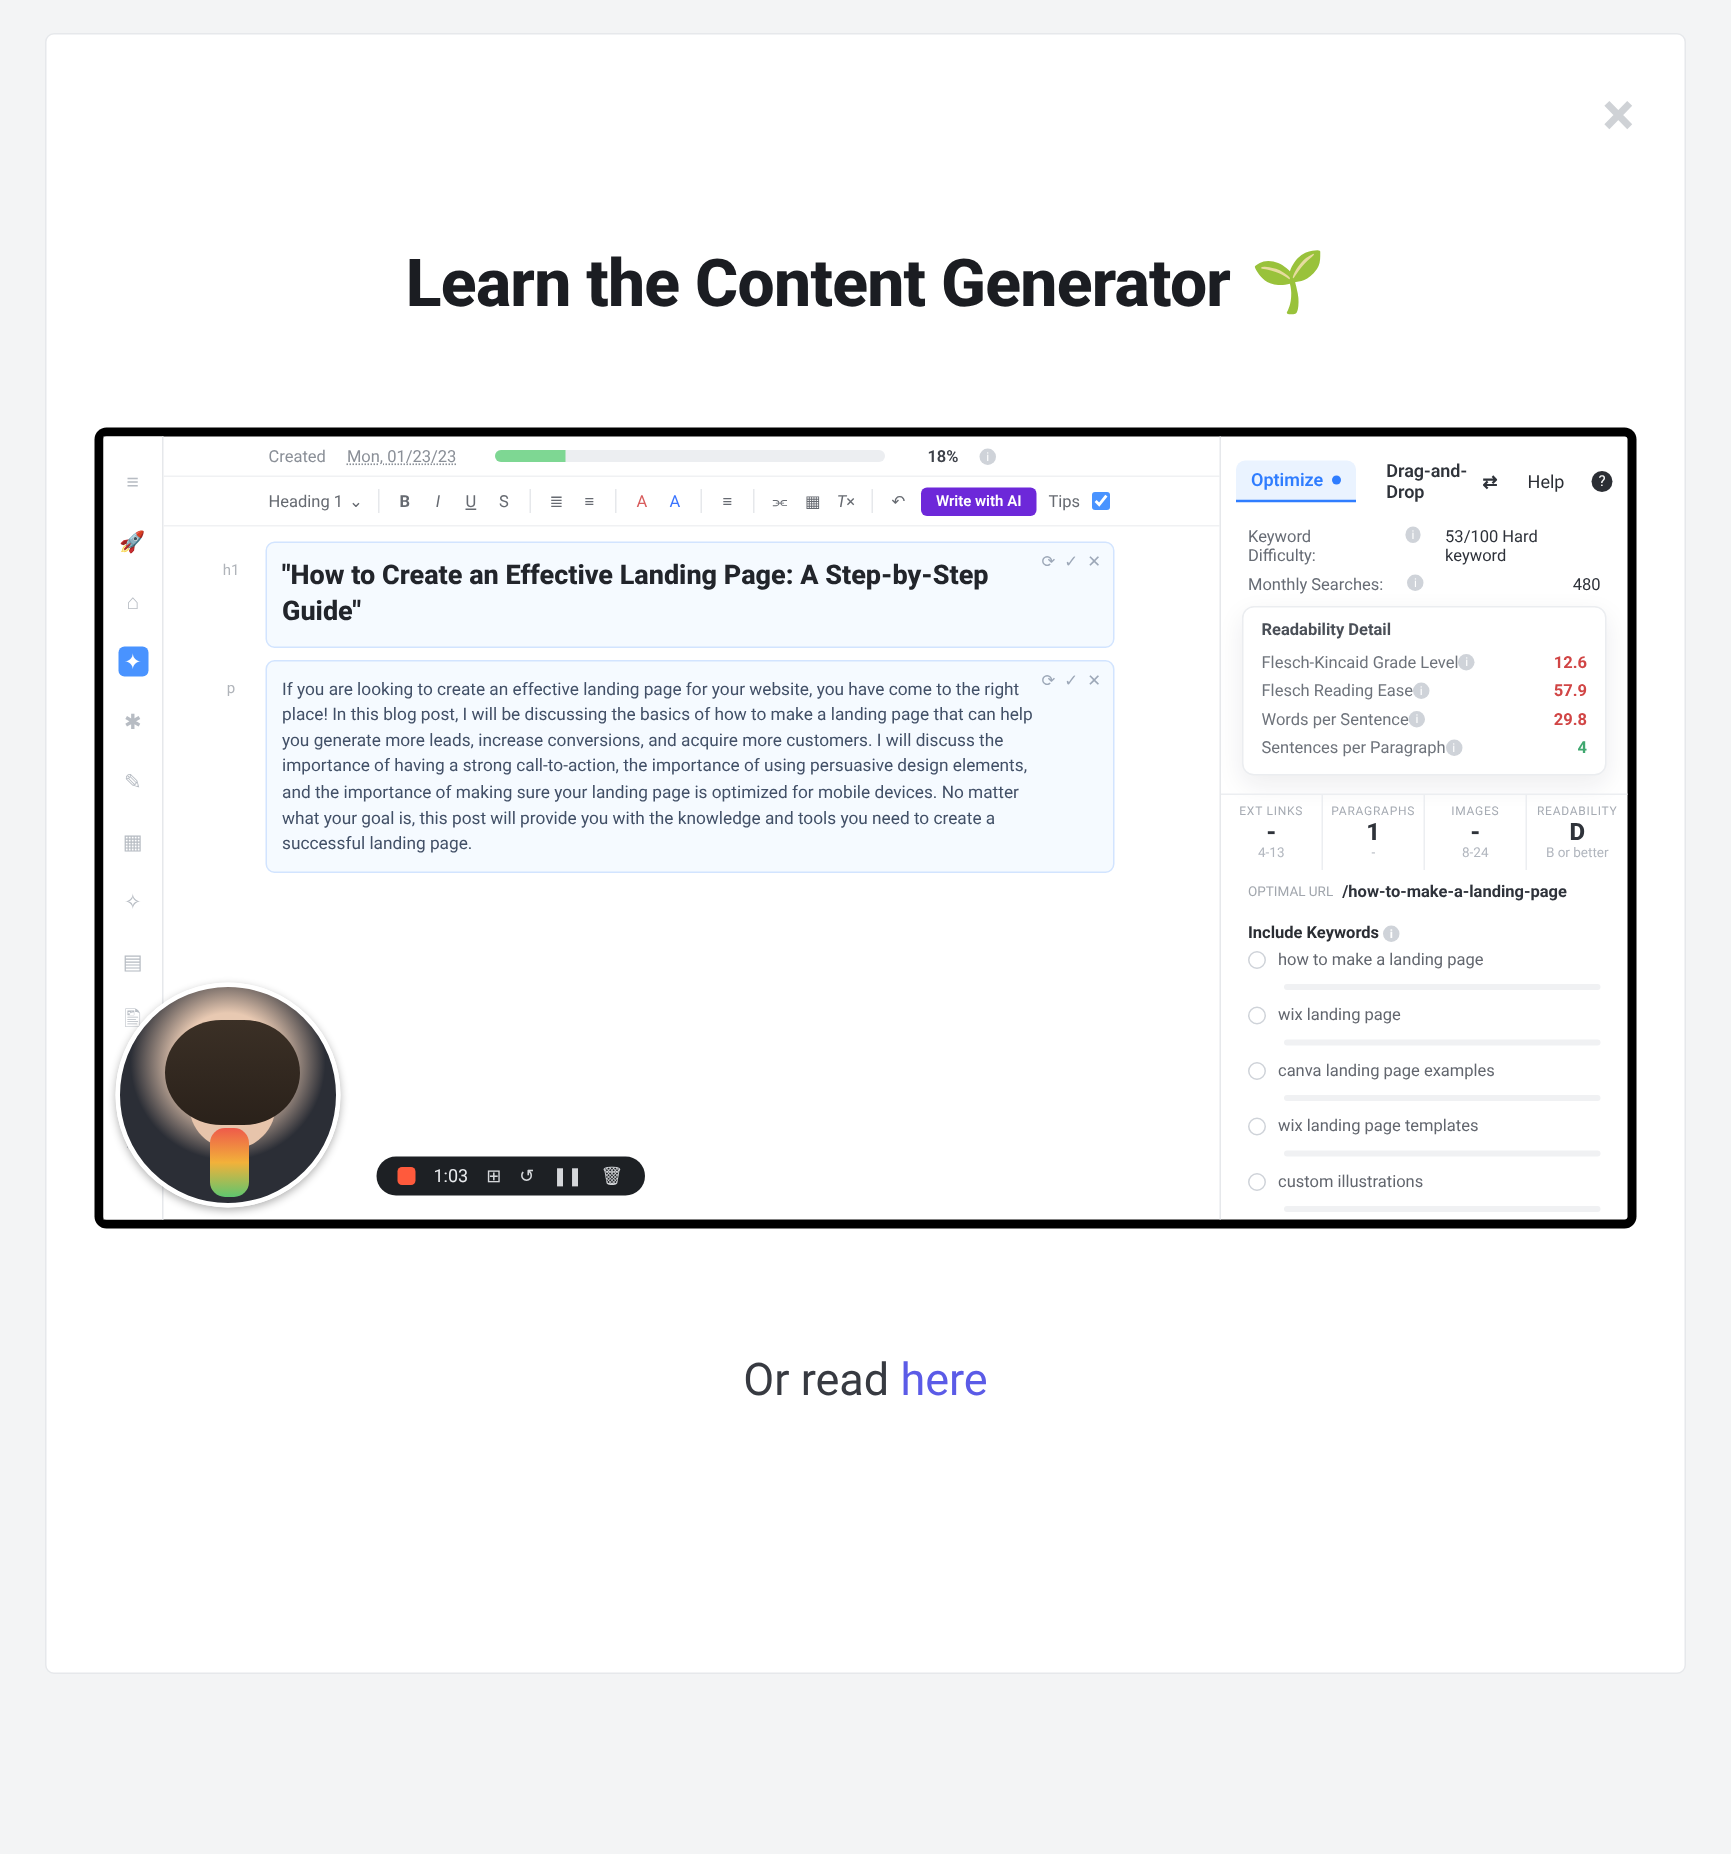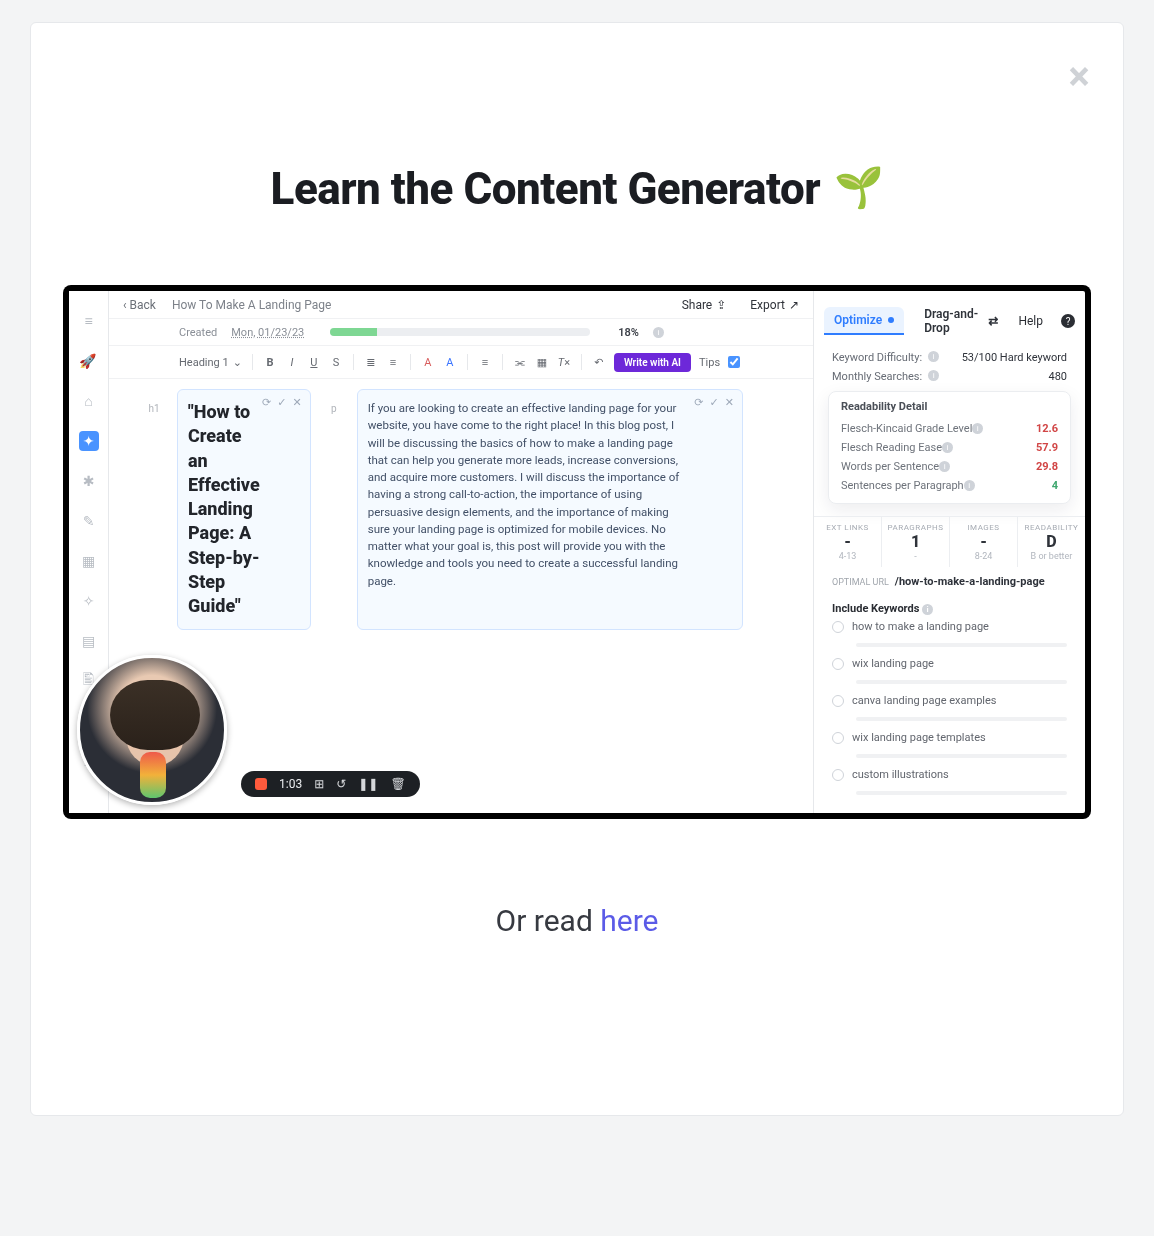--- a/index.html
+++ b/index.html
@@ -54,37 +54,37 @@
   .prog{width:260px;height:8px;background:#eceef1;border-radius:6px;margin-left:12px;overflow:hidden}
   .prog .bar{height:100%;width:18%;background:var(--pill-green)}
   .pct{margin-left:14px;color:#3d4149;font-weight:600}
   .toolbar{height:30px;border-top:1px solid #f0f1f3;border-bottom:1px solid #f0f1f3;display:flex;align-items:center;gap:8px;padding:16px 70px;font-size:11px;color:#666a71}
   .toolbar .sel{display:flex;align-items:center;gap:4px}
   .toolbar .div{width:1px;height:16px;background:#e6e8eb;margin:0 2px}
   .toolbar .ti{width:14px;text-align:center;cursor:pointer}
   .write-ai{margin-left:auto;background:#6d28d9;color:#fff;border-radius:4px;padding:4px 10px;font-size:10px;font-weight:600;cursor:pointer}
   .tips{display:flex;align-items:center;gap:4px}
   .tips input{accent-color:var(--active-tab);width:12px;height:12px}
-  .doc{padding:10px 70px 0 30px;display:flex;flex-direction:row;gap:8px}
+  .doc{padding:10px 70px 0 30px;display:flex;flex-direction:column;gap:8px}
   .row{display:flex;gap:8px}
   .tag{width:30px;text-align:center;font-size:10px;color:#b0b4ba;padding-top:14px}
   .card{flex:1;border:1px solid #d2e4ff;background:#f5faff;border-radius:6px;padding:10px 50px 10px 10px;position:relative}
   .card .icons{position:absolute;right:8px;top:6px;color:#9da8b8;font-size:11px;display:flex;gap:6px}
   .h1text{font-weight:800;font-size:18px;color:#22252b;line-height:1.35}
   .ptext{font-size:11.5px;color:#425067;line-height:1.5}
   
   .panel{width:272px;border-left:1px solid var(--border);display:flex;flex-direction:column;font-size:11px;position:relative}
   .tabs{display:flex;padding:10px 10px 0 10px;gap:10px;align-items:center}
   .tab{padding:6px 10px;border-radius:6px;color:#2f333a;font-size:12px;font-weight:600;display:flex;align-items:center;gap:6px;cursor:pointer}
   .tab.active{background:#eaf3ff;color:#2f7dff;border-bottom:2px solid #2f7dff;border-radius:6px 6px 0 0}
   .tab .dot{width:6px;height:6px;border-radius:50%;background:#2f7dff;display:inline-block}
   .help{margin-left:auto;display:flex;align-items:center;gap:18px;color:#2b2e34;font-size:12px}
   .help .q{width:14px;height:14px;border-radius:50%;background:#2b2e34;color:#fff;font-size:10px;display:flex;align-items:center;justify-content:center}
   .kvs{padding:10px 18px 0 18px;display:flex;flex-direction:column;gap:6px;color:#676c75}
-  .kv{display:flex;gap:6px}
+  .kv{display:flex;gap:16px}
   .kv .v{margin-left:auto;color:#2e323a}
   .info-i{width:11px;height:11px;border-radius:50%;background:#cfd3d9;color:#fff;font-size:8px;display:inline-flex;align-items:center;justify-content:center}
   .pop{margin:8px 14px;background:#fff;border:1px solid #ebedf0;border-radius:8px;box-shadow:0 6px 18px rgba(20,30,50,.08);padding:8px 12px}
   .pop .hd{font-size:11px;color:#4a4f57;font-weight:700;margin-bottom:6px}
   .pkv{display:flex;align-items:center;font-size:11px;color:#6e737b;padding:3px 0}
   .pkv .pv{margin-left:auto;font-weight:700}
   .pv.red{color:var(--red)}
   .pv.green{color:var(--green)}
   .stats{display:flex;border-top:1px solid #eceef1;margin-top:4px}
   .stat{flex:1;text-align:center;padding:6px 0;border-right:1px solid #eceef1}
@@ -97,21 +97,21 @@
   .ik{padding:6px 18px 0 18px}
   .ik .hd{color:#2a2d33;font-weight:700}
   .ik .item{display:flex;align-items:center;gap:8px;color:#62666e;padding:5px 0}
   .ik .item .c{width:12px;height:12px;border:1.5px solid #cfd3d9;border-radius:50%}
   .ik .item .line{flex:1;height:4px;background:#f0f1f3;border-radius:4px;margin-left:4px}
   
   .presenter{position:absolute;left:8px;bottom:8px;width:150px;height:150px;border-radius:50%;background:radial-gradient(circle at 50% 35%,#e8c9b2 0 28%,#2b2e36 55% 100%);border:3px solid #fff;box-shadow:0 2px 6px rgba(0,0,0,.3)}
   .presenter::after{content:"";position:absolute;left:30px;top:22px;width:90px;height:70px;border-radius:50%/60%;background:linear-gradient(#3b3026,#2a211a)}
   .presenter .face{position:absolute;left:46px;top:48px;width:58px;height:60px;border-radius:50%;background:#e7c4ab}
   .presenter .mic{position:absolute;left:60px;bottom:4px;width:26px;height:46px;border-radius:10px;background:linear-gradient(#ee5a4a,#f2b13a,#5fc66e)}
-  .rec{position:absolute;left:172px;bottom:16px;background:#1d2024;border-radius:20px;display:flex;align-items:center;gap:12px;padding:6px 14px;color:#e9ebee;font-size:12px}
+  .rec{position:absolute;left:182px;bottom:16px;background:#1d2024;border-radius:20px;display:flex;align-items:center;gap:12px;padding:6px 14px;color:#e9ebee;font-size:12px}
   .rec .dot{width:12px;height:12px;border-radius:3px;background:#ff5a3c}
   .rec .ic{opacity:.9;cursor:pointer}
   
   .orread{margin-top:84px;text-align:center;font-size:30px;color:#373a41}
   .orread a{color:var(--link);text-decoration:none}
   .footer{margin-top:auto;height:118px;border-top:1px solid var(--border);display:flex;align-items:center;justify-content:center;position:relative}
   .pager{font-size:30px;color:#86898f}
   .okay{position:absolute;right:30px;top:28px;width:222px;height:64px;border-radius:8px;background:var(--okay);color:#fff;font-size:26px;font-weight:700;border:none;cursor:pointer}
 </style>
 </head>
@@ -137,34 +137,20 @@
         <div class="mi">✎</div>
         <div class="mi">▦</div>
         <div class="mi">✧</div>
         <div class="mi">▤</div>
         <div class="mi">🖺</div>
         <div class="mi">☻</div>
         <div class="mi">⌕</div>
       </div>
 
       <div class="editor-area">
-        <div class="topbar">
-          <span class="back">‹ Back</span>
-          <span class="doc-title">How To Make A Landing Page</span>
-          <div class="topright">
-            <span>
-                <span>Share</span> 
-                <span>⇪</span>
-              </span>
-            <span>
-                <span>Export</span> 
-                <span>↗</span>
-              </span>
-          </div>
-        </div>
 
         <div class="meta-row">
           <span>Created</span>
           <span class="date">Mon, 01/23/23</span>
           <div class="prog">
               <div class="bar"></div>
             </div>
           <span class="pct">18%</span>
           <span class="info-i">i</span>
         </div>

